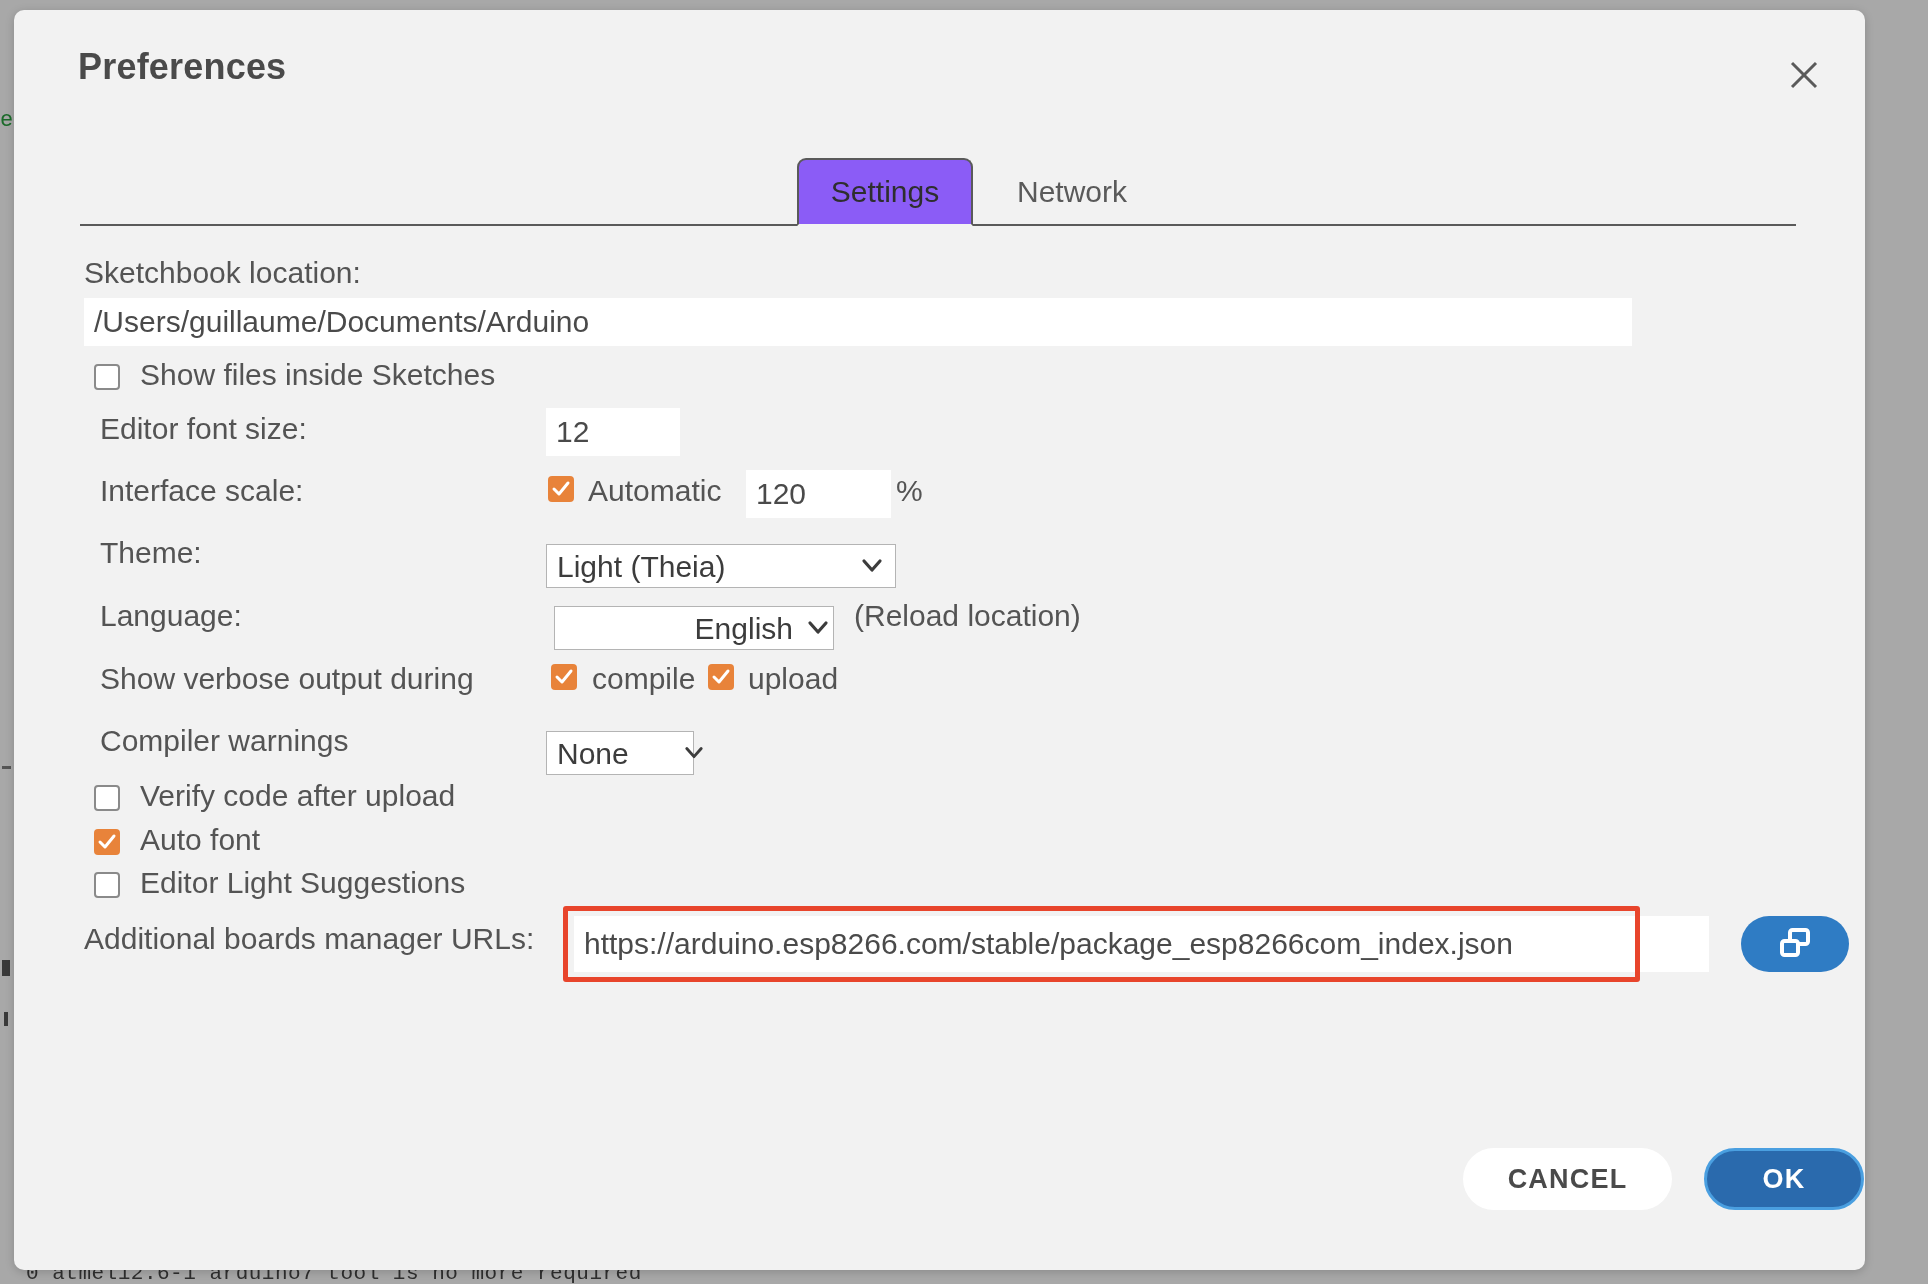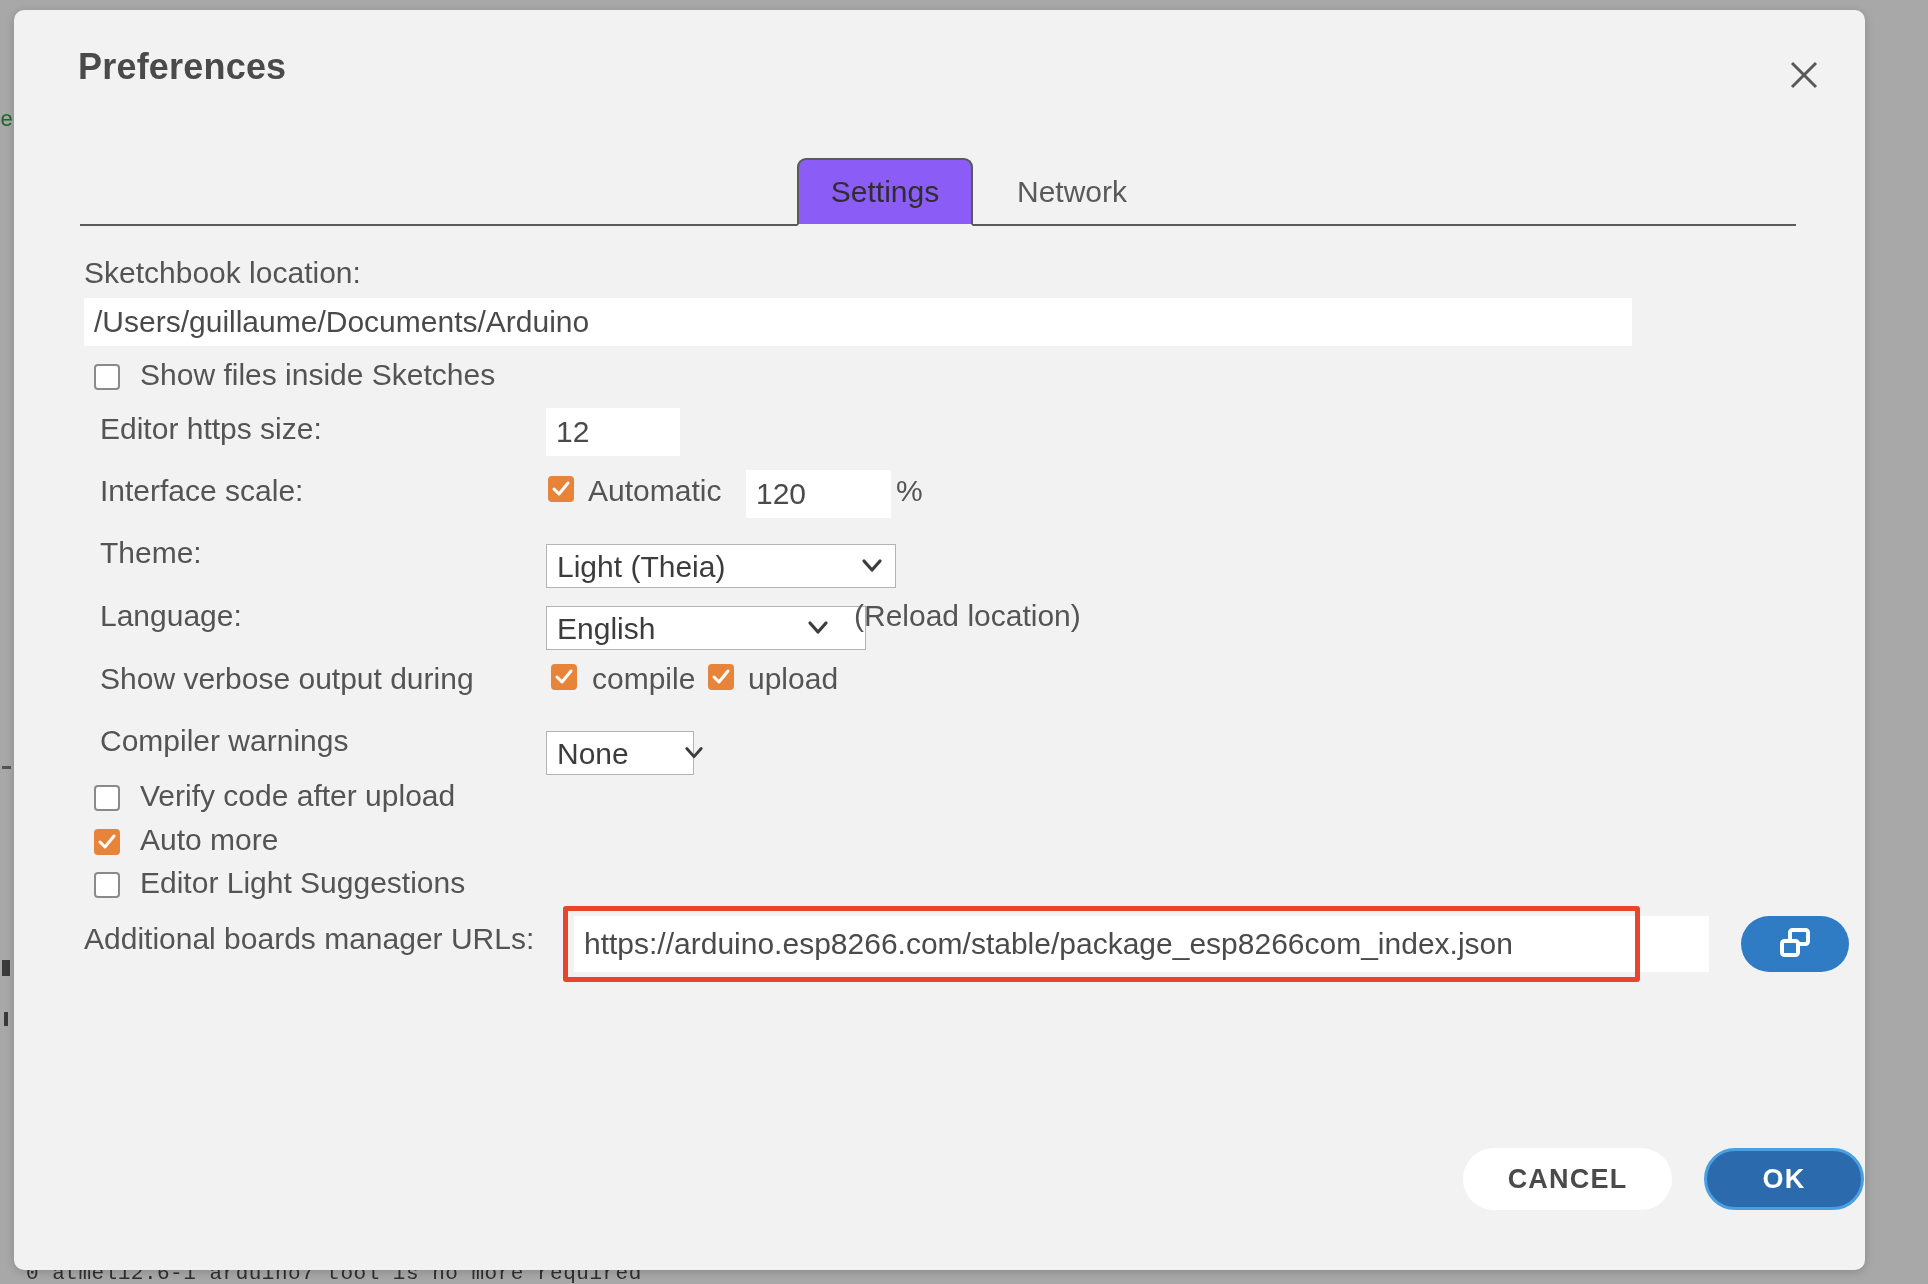--- a/index.html
+++ b/index.html
@@ -229,21 +229,21 @@
     </div>
   </div>
 
   <div class="lbl" style="left:70px; top:246px;">Sketchbook location:</div>
   <input class="txtinput" style="left: 70px; top: 288px; width: 1548px; height: 48px;" value="/Users/guillaume/Documents/Arduino">
 
 
   <div class="cb off" style="left:80px; top:354px;"></div>
   <div class="lbl" style="left:126px; top:348px;">Show files inside Sketches</div>
 
-  <div class="lbl" style="left:86px; top:402px;">Editor https size:</div>
+  <div class="lbl" style="left:86px; top:402px;">Editor font size:</div>
   <input class="txtinput" style="left: 532px; top: 398px; width: 134px; height: 48px;" value="12">
 
   <div class="lbl" style="left:86px; top:464px;">Interface scale:</div>
   <div class="cb on" style="left:534px; top:466px;">
     <svg width="20" height="20" viewBox="0 0 20 20" aria-hidden="true">
       <polyline points="3,10 8,15 17,4" fill="none" stroke="#ffffff" stroke-width="3" stroke-linecap="round" stroke-linejoin="round"></polyline>
     </svg>
   </div>
   <div class="lbl" style="left:574px; top:464px;">Automatic</div>
   <input class="txtinput" style="left: 732px; top: 460px; width: 145px; height: 48px;" value="120">
@@ -254,21 +254,21 @@
     <select class="sel" style="left:0; top:0; width:350px; height:44px;">
       <option>Light (Theia)</option>
     </select>
     <svg class="chev" style="right:12px; top:12px;" width="24" height="20" viewBox="0 0 24 20">
       <polyline points="4,5 12,14 20,5" fill="none" stroke="#3c3c3c" stroke-width="3.2" stroke-linecap="round" stroke-linejoin="round"></polyline>
     </svg>
   </div>
 
   <div class="lbl" style="left:86px; top:589px;">Language:</div>
   <div class="sel-wrap" style="left:532px; top:596px; width:296px; height:44px;">
-    <select class="sel" style="left:0; top:0; width:320px; height:44px;">
+    <select class="sel" style="left:8px; top:0; width:280px; height:44px;text-align:right;">
       <option>English</option>
     </select>
     <svg class="chev" style="right:12px; top:12px;" width="24" height="20" viewBox="0 0 24 20">
       <polyline points="4,5 12,14 20,5" fill="none" stroke="#3c3c3c" stroke-width="3.2" stroke-linecap="round" stroke-linejoin="round"></polyline>
     </svg>
   </div>
   <div class="lbl" style="left:840px; top:589px;">(Reload location)</div>
 
   <div class="lbl" style="left:86px; top:652px;">Show verbose output during</div>
   <div class="cb on" style="left:537px; top:654px;">
@@ -295,21 +295,21 @@
   </div>
 
   <div class="cb off" style="left:80px; top:775px;"></div>
   <div class="lbl" style="left:126px; top:769px;">Verify code after upload</div>
 
   <div class="cb on" style="left:80px; top:819px;">
     <svg width="20" height="20" viewBox="0 0 20 20" aria-hidden="true">
       <polyline points="3,10 8,15 17,4" fill="none" stroke="#ffffff" stroke-width="3" stroke-linecap="round" stroke-linejoin="round"></polyline>
     </svg>
   </div>
-  <div class="lbl" style="left:126px; top:813px;">Auto more</div>
+  <div class="lbl" style="left:126px; top:813px;">Auto font</div>
 
   <div class="cb off" style="left:80px; top:862px;"></div>
   <div class="lbl" style="left:126px; top:856px;">Editor Light Suggestions</div>
 
   <div class="lbl" style="left:70px; top:912px;">Additional boards manager URLs:</div>
   <input class="txtinput" style="left: 560px; top: 906px; width: 1135px; height: 56px;" value="https://arduino.esp8266.com/stable/package_esp8266com_index.json">
 
   <div class="red-box"></div>
 
   <button class="btn-icon">

